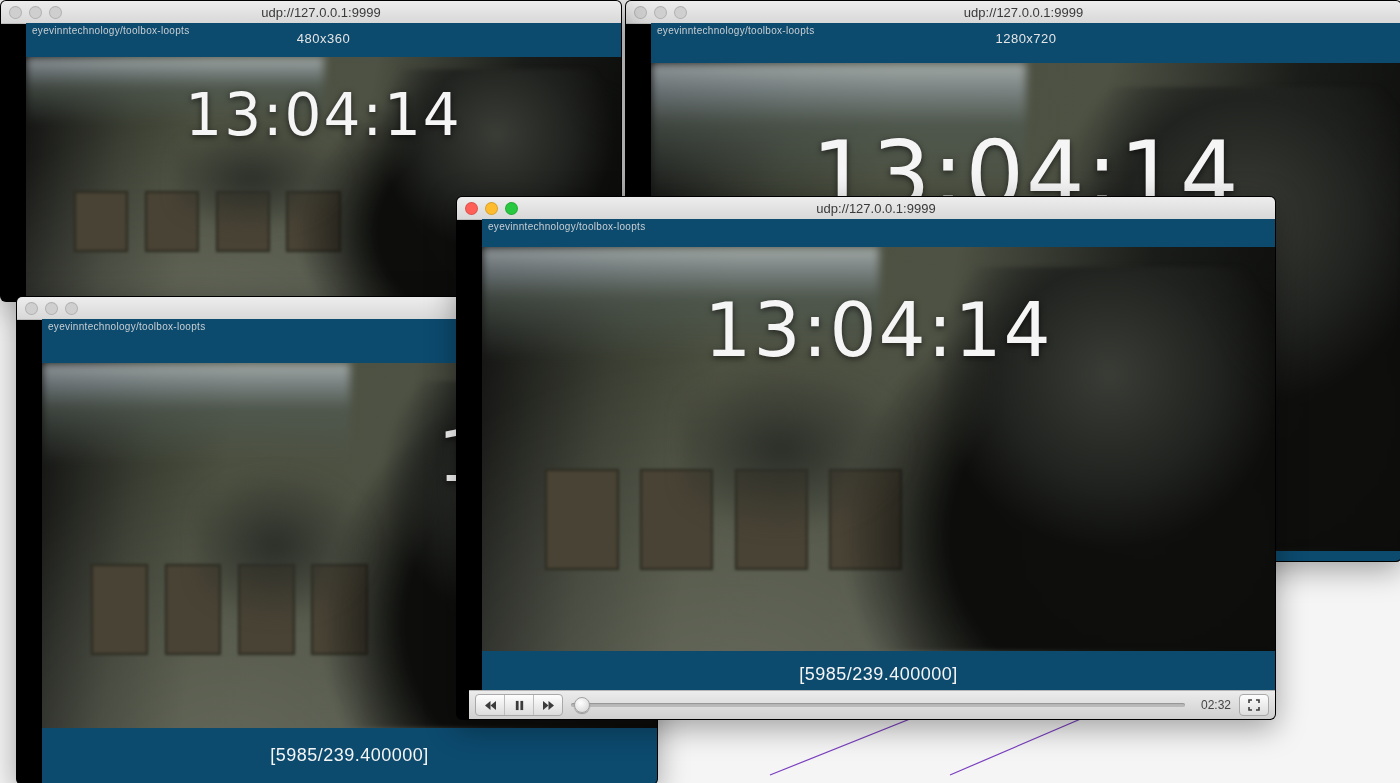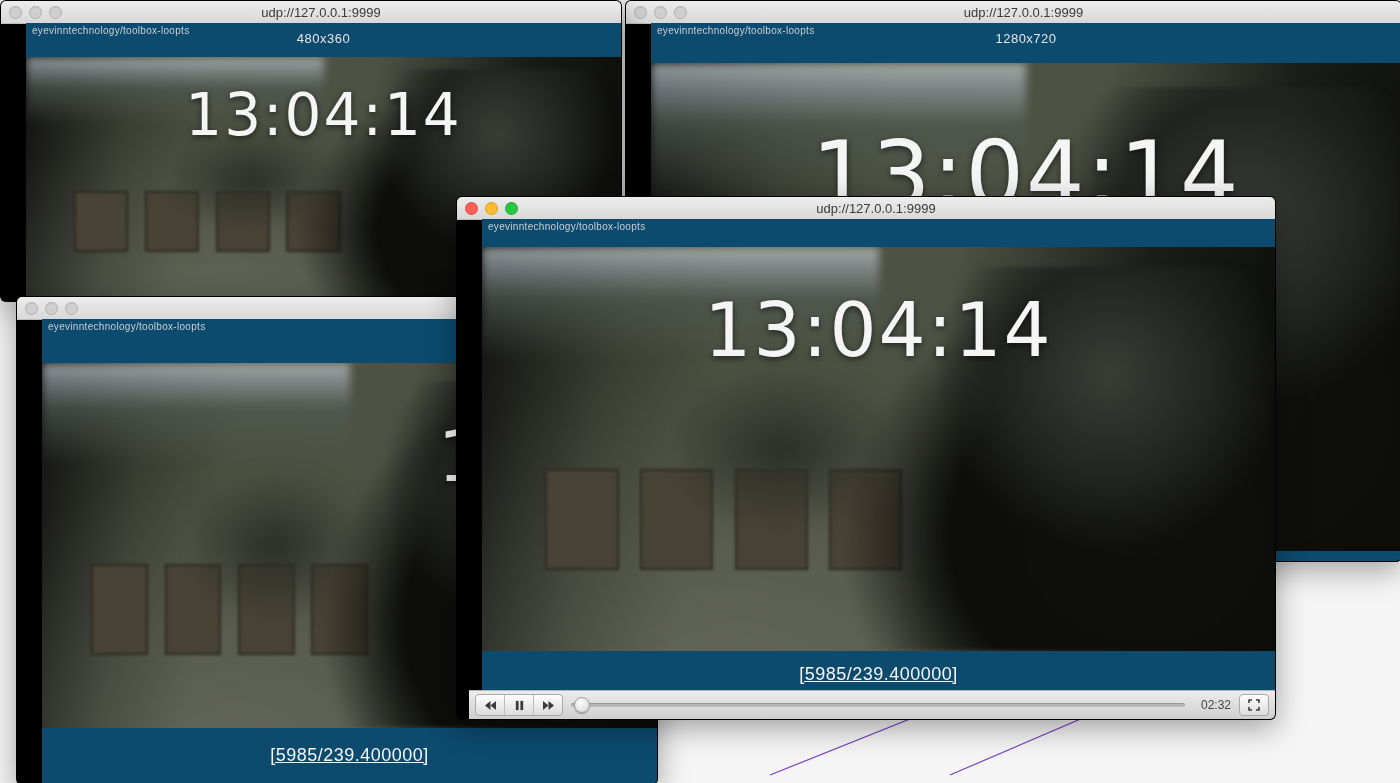--- a/index.html
+++ b/index.html
@@ -152,21 +152,20 @@
     font-family: "DejaVu Sans", "Helvetica Neue", Arial, sans-serif;
   }
   .counter {
     position: absolute;
     left: 0; right: 0;
     text-align: center;
     color: #f5f5f5;
     font-size: 18px;
     bottom: 6px;
     letter-spacing: 0.5px;
-    text-decoration: underline;
   }
 
   
   .controls {
     position: absolute;
     left: 0; right: 0; bottom: 0;
     height: 28px;
     background: linear-gradient(#ececec, #cfcfcf);
     border-top: 1px solid #b5b5b5;
     display: flex;

